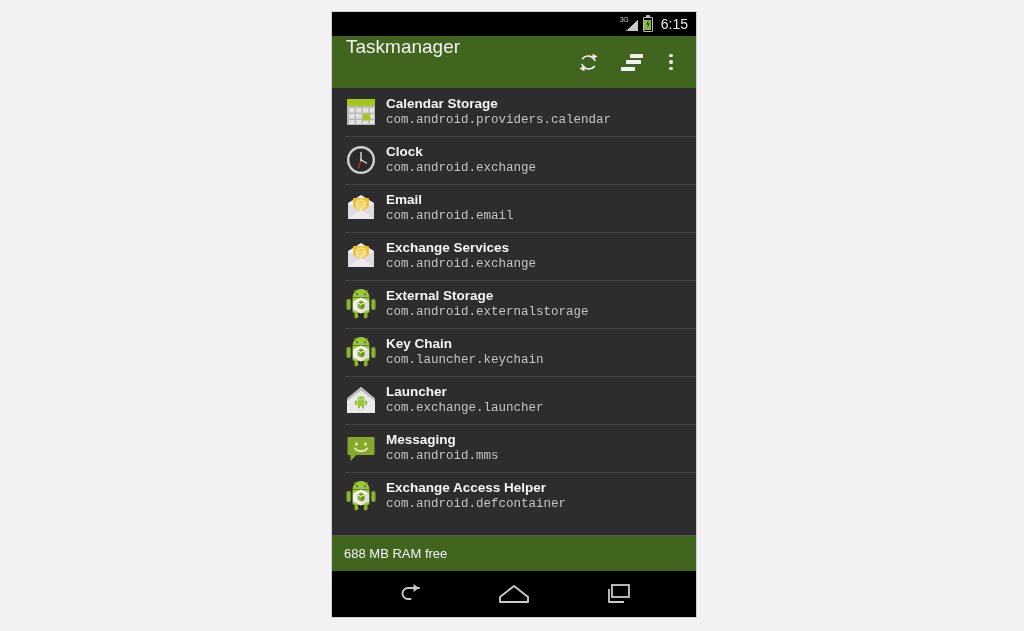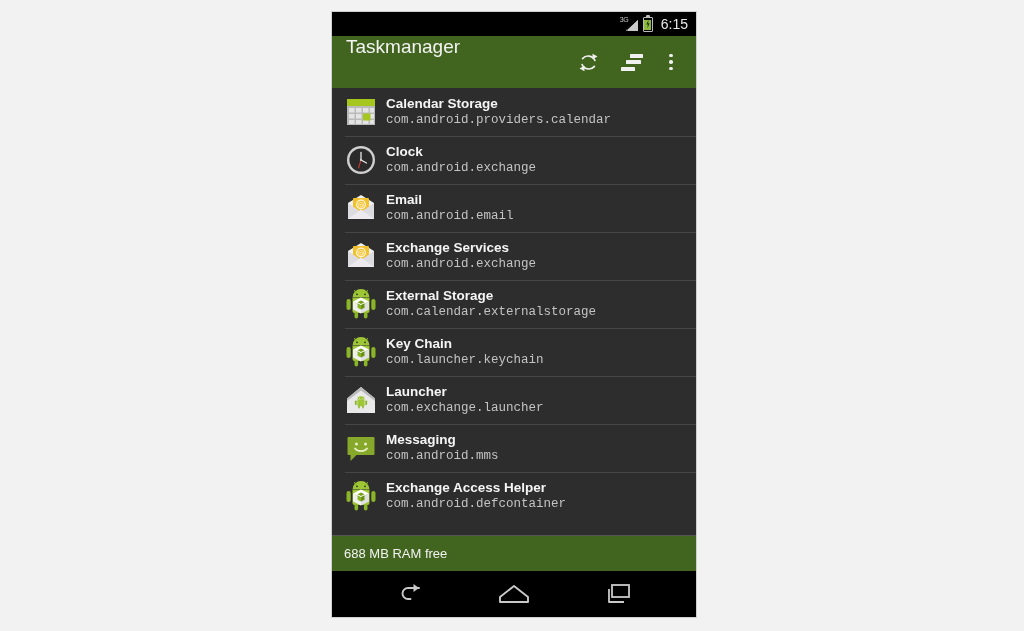--- a/index.html
+++ b/index.html
@@ -428,21 +428,21 @@
               <polygon points="8,13.5 16,17.5 16,25.5 8,21.5" fill="#f0f0f0"></polygon>
               <polygon points="24,13.5 16,17.5 16,25.5 24,21.5" fill="#e0e0e0"></polygon>
               <polygon points="16,12.5 19.5,14.3 16,16.1 12.5,14.3" fill="#76a11c"></polygon>
               <polygon points="12.5,15.2 16,17 16,21.5 12.5,19.7" fill="#8ab526"></polygon>
               <polygon points="19.5,15.2 16,17 16,21.5 19.5,19.7" fill="#689116"></polygon>
             </g>
           </svg>
         </div>
         <div class="row-text">
           <span class="row-title">External Storage</span>
-          <span class="row-sub">com.calendar.externalstorage</span>
+          <span class="row-sub">com.android.externalstorage</span>
         </div>
       </div>
 
       <div class="list-row">
         <div class="row-icon">
           <svg viewBox="0 0 32 32" width="32" height="32">
             <rect x="1.5" y="11" width="4.2" height="11" rx="2.1" fill="#8ab526"></rect>
             <rect x="26.3" y="11" width="4.2" height="11" rx="2.1" fill="#8ab526"></rect>
             <path d="M7.5 10 h17 v13 a2 2 0 0 1 -2 2 h-13 a2 2 0 0 1 -2 -2 z" fill="#9fc634"></path>
             <path d="M7.5 9.6 a8.5 8.5 0 0 1 17 0 z" fill="#9fc634"></path>

